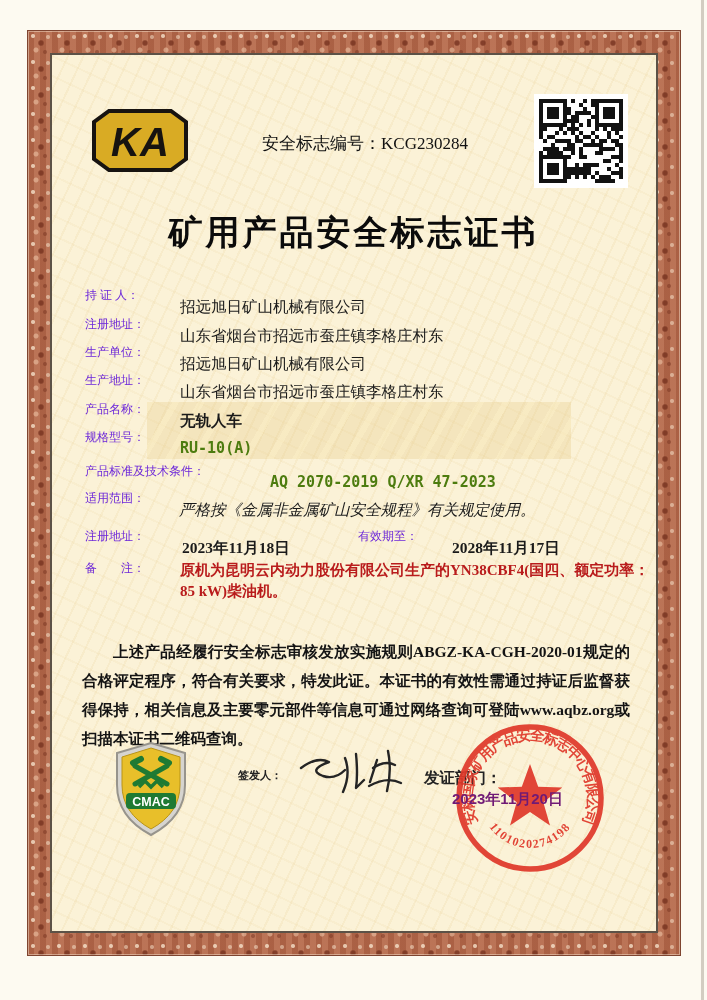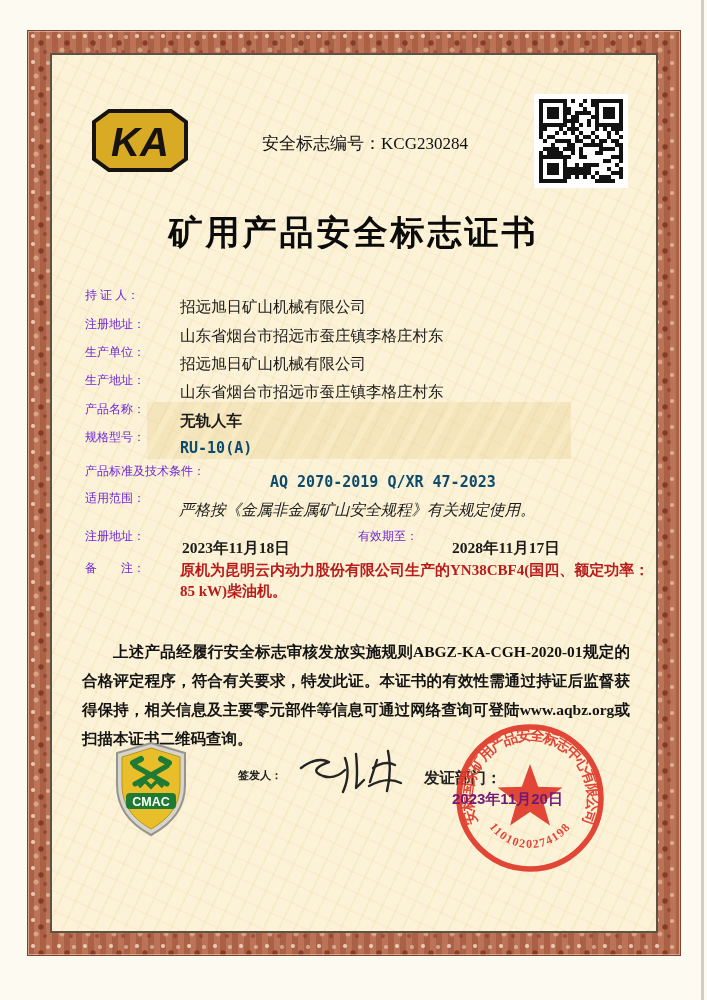--- a/index.html
+++ b/index.html
@@ -31,21 +31,21 @@
   .ka-logo{position:absolute;left:92px;top:109px;}
   .mark-number-line{position:absolute;left:0;top:132px;width:730px;text-align:center;
     font-family:"Liberation Serif",serif;font-size:17px;color:#111;}
   .qr-box{position:absolute;left:534px;top:94px;width:94px;height:94px;background:#fff;}
   .cert-title{position:absolute;left:0;top:210px;width:707px;text-align:center;
     font-family:"Liberation Serif",serif;font-weight:700;font-size:34px;color:#0b0b0b;letter-spacing:3px;}
   
   .flabel{position:absolute;left:85px;white-space:pre;font-size:12px;color:#6d28d9;
     font-family:Liberation Serif, serif;}
   .fvalue{position:absolute;font-family:"Liberation Serif",serif;font-size:15.5px;color:#1a1a1a;margin-top:10px;}
-  .fvalue.mono{font-family:"DejaVu Sans Mono",monospace;font-weight:700;font-size:15px;color:#0c4a6e;}
+  .fvalue.mono{font-family:"DejaVu Sans Mono",monospace;font-weight:700;font-size:15px;color:#4d7c0f;}
   .fvalue.kai-italic{font-style:italic;}
   .fvalue.boldcjk{font-weight:700;}
   .remark-value{position:absolute;left:180px;top:560px;width:478px;
     font-family:"Liberation Serif",serif;font-weight:700;font-size:15px;line-height:21px;color:#b91c1c;}
   
   .statement{position:absolute;left:82px;top:637px;width:548px;
     font-family:"Liberation Serif",serif;font-weight:700;font-size:15.5px;line-height:29px;
     color:#141414;text-indent:2em;text-align:justify;}
   
   .cmac-badge{position:absolute;left:113px;top:741px;}

